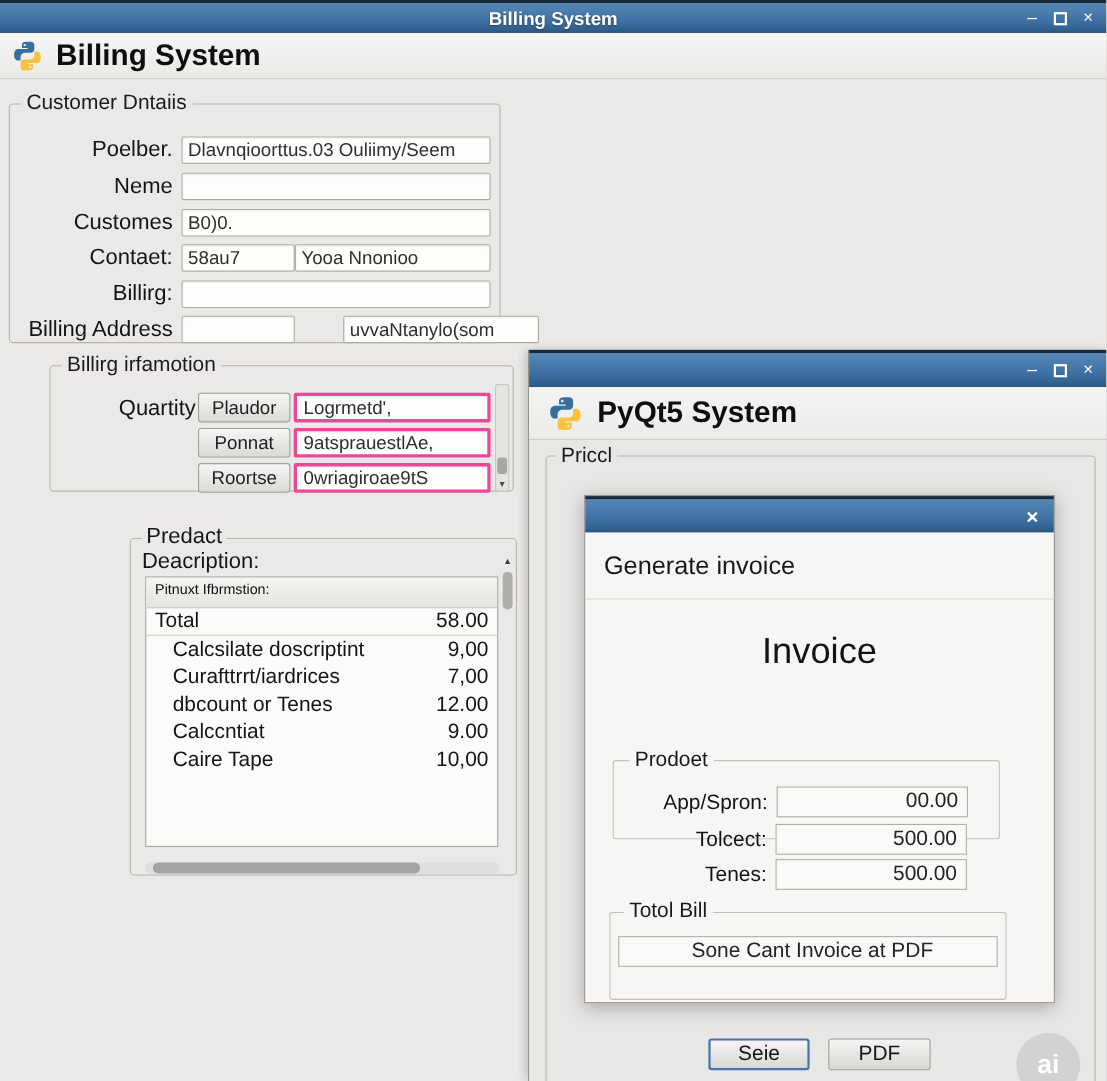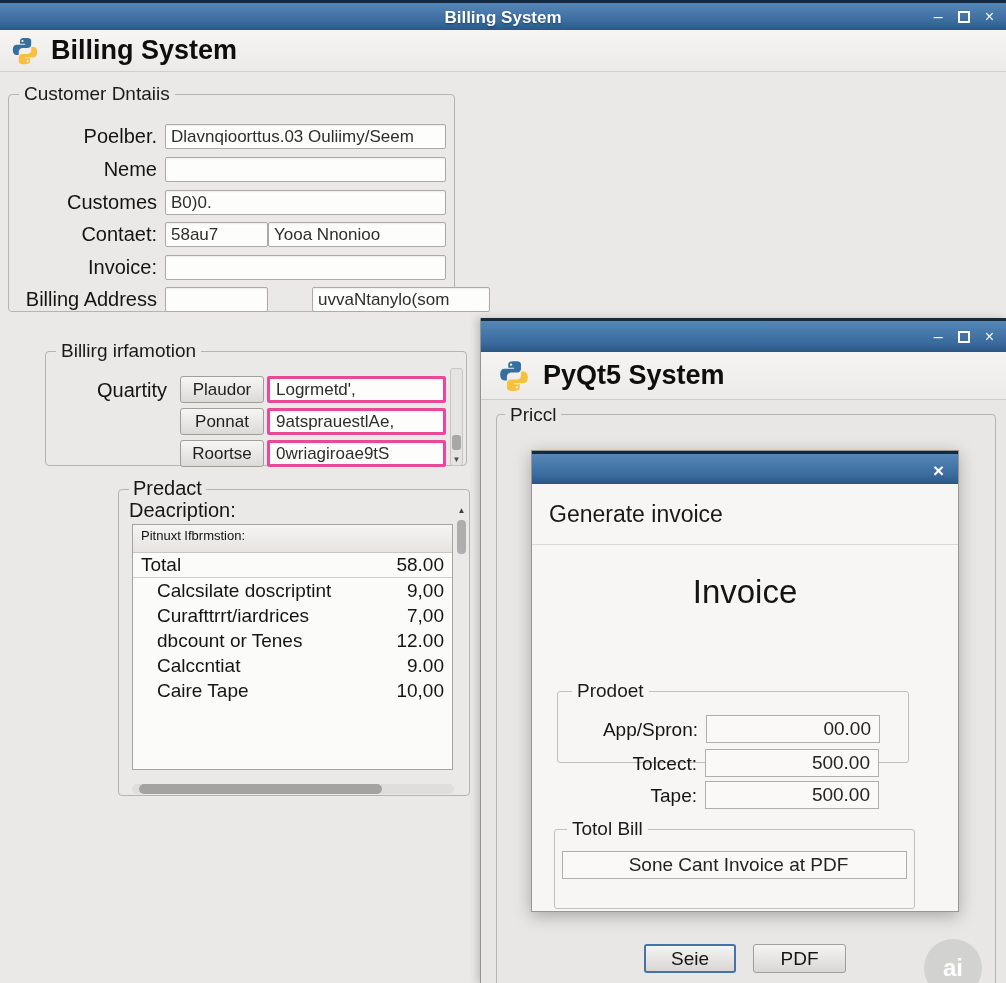--- a/index.html
+++ b/index.html
@@ -24,22 +24,22 @@
   .groupbox { position:absolute; border:1px solid #b6b4b1; border-radius:4px; }
   .gb-label { position:absolute; top:-12px; left:10px; background:#ebe9e7; padding:0 5px; font-size:19px; color:#1b1b1b; white-space:nowrap; }
 
   
   .customer-group { left:8px; top:94px; width:447px; height:218px; }
   .form-row { position:absolute; left:0; width:100%; height:26px; }
   .f-label { position:absolute; left:0; width:148px; text-align:right; font-size:20px; color:#141414; top:1px; white-space:nowrap; }
   .f-input { position:absolute; height:25px; border:1px solid #adaba8; background:#fdfdfc; box-shadow:inset 0 1px 2px rgba(0,0,0,.07); font-size:17px; color:#2e2e2e; padding:0 5px; border-radius:2px; font-family:inherit; }
 
   
-  .billing-group { left:45px; top:332px; width:422px; height:115px;margin-top:19px; }
-  .qty-label { position:absolute; left:40px; top:27px; width:92px; text-align:center; font-size:20px; color:#141414; }
+  .billing-group { left:45px; top:332px; width:422px; height:115px; }
+  .qty-label { position:absolute; left:40px; top:27px; width:92px; text-align:right; font-size:20px; color:#141414; }
   .bi-row { position:absolute; left:0; width:100%; height:20px; }
   .bi-btn { position:absolute; left:134px; width:84px; height:27px; background:linear-gradient(#f7f6f5,#dcdad7); border:1px solid #a09e9b; border-radius:3px; font-size:17px; color:#1f1f1f; font-family:inherit; }
   .bi-input { position:absolute; left:221px; width:179px; height:27px; border:3px solid #ec4899; background:#fdfdfc; box-shadow:inset 0 1px 2px rgba(0,0,0,.07); font-size:17px; color:#2e2e2e; padding:0 6px; border-radius:2px; font-family:inherit; }
   .bi-scroll { position:absolute; left:404px; top:16px; width:13px; height:98px; background:#e6e4e2; border:1px solid #c8c6c3; border-radius:3px; }
   .bi-thumb { position:absolute; left:1px; top:66px; width:9px; height:15px; background:#a9a7a5; border-radius:3px; }
   .bi-down { position:absolute; left:0; bottom:1px; width:100%; text-align:center; font-size:8px; color:#4a4a4a; }
 
   
   .product-group { left:118px; top:489px; width:352px; height:307px; }
   .pg-title1 { position:absolute; top:-13px; left:10px; background:#ebe9e7; padding:0 4px; font-size:20px; color:#161616; }
@@ -120,21 +120,21 @@
     <div class="form-row" style="top:95px">
       <span class="f-label">Customes</span>
       <input class="f-input" style="left: 156px; width: 281px;" value="B0)0.">
     </div>
     <div class="form-row" style="top:127px">
       <span class="f-label">Contaet:</span>
       <input class="f-input" style="left: 156px; width: 103px;" value="58au7">
       <input class="f-input" style="left: 259px; width: 178px;" value="Yooa Nnonioo">
     </div>
     <div class="form-row" style="top:160px">
-      <span class="f-label">Invoice:</span>
+      <span class="f-label">Billirg:</span>
       <input class="f-input" style="left: 156px; width: 281px;" value="">
     </div>
     <div class="form-row" style="top:192px">
       <span class="f-label">Billing Address</span>
       <input class="f-input" style="left: 156px; width: 103px;" value="">
       <input class="f-input" style="left: 259px; width: 178px; margin-left: 44px;" value="uvvaNtanylo(som">
     </div>
   </div>
 
   <div class="groupbox billing-group">
@@ -232,21 +232,21 @@
 
       <div class="dlg-group dlg-product-group">
         <span class="dlg-gb-label" style="left:14px">Prodoet</span>
         <span class="dlg-label" style="left:0; top:27px; width:140px">App/Spron:</span>
         <input class="dlg-input num" style="left: 148px; top: 23px; width: 174px;" value="00.00">
       </div>
 
       <span class="dlg-label" style="left:0; top:302px; width:165px">Tolcect:</span>
       <input class="dlg-input num" style="left: 173px; top: 298px; width: 174px;" value="500.00">
 
-      <span class="dlg-label" style="left:0; top:334px; width:165px">Tape:</span>
+      <span class="dlg-label" style="left:0; top:334px; width:165px">Tenes:</span>
       <input class="dlg-input num" style="left: 173px; top: 330px; width: 174px;" value="500.00">
 
       <div class="dlg-group dlg-total-group">
         <span class="dlg-gb-label" style="left:12px">Totol Bill</span>
         <input class="dlg-input" style="left: 7px; top: 21px; width: 345px; padding-left: 8px;" value="Sone Cant Invoice at PDF">
       </div>
     </div>
 
     <button class="btn btn-save">Seie</button>
     <button class="btn btn-pdf">PDF</button>

